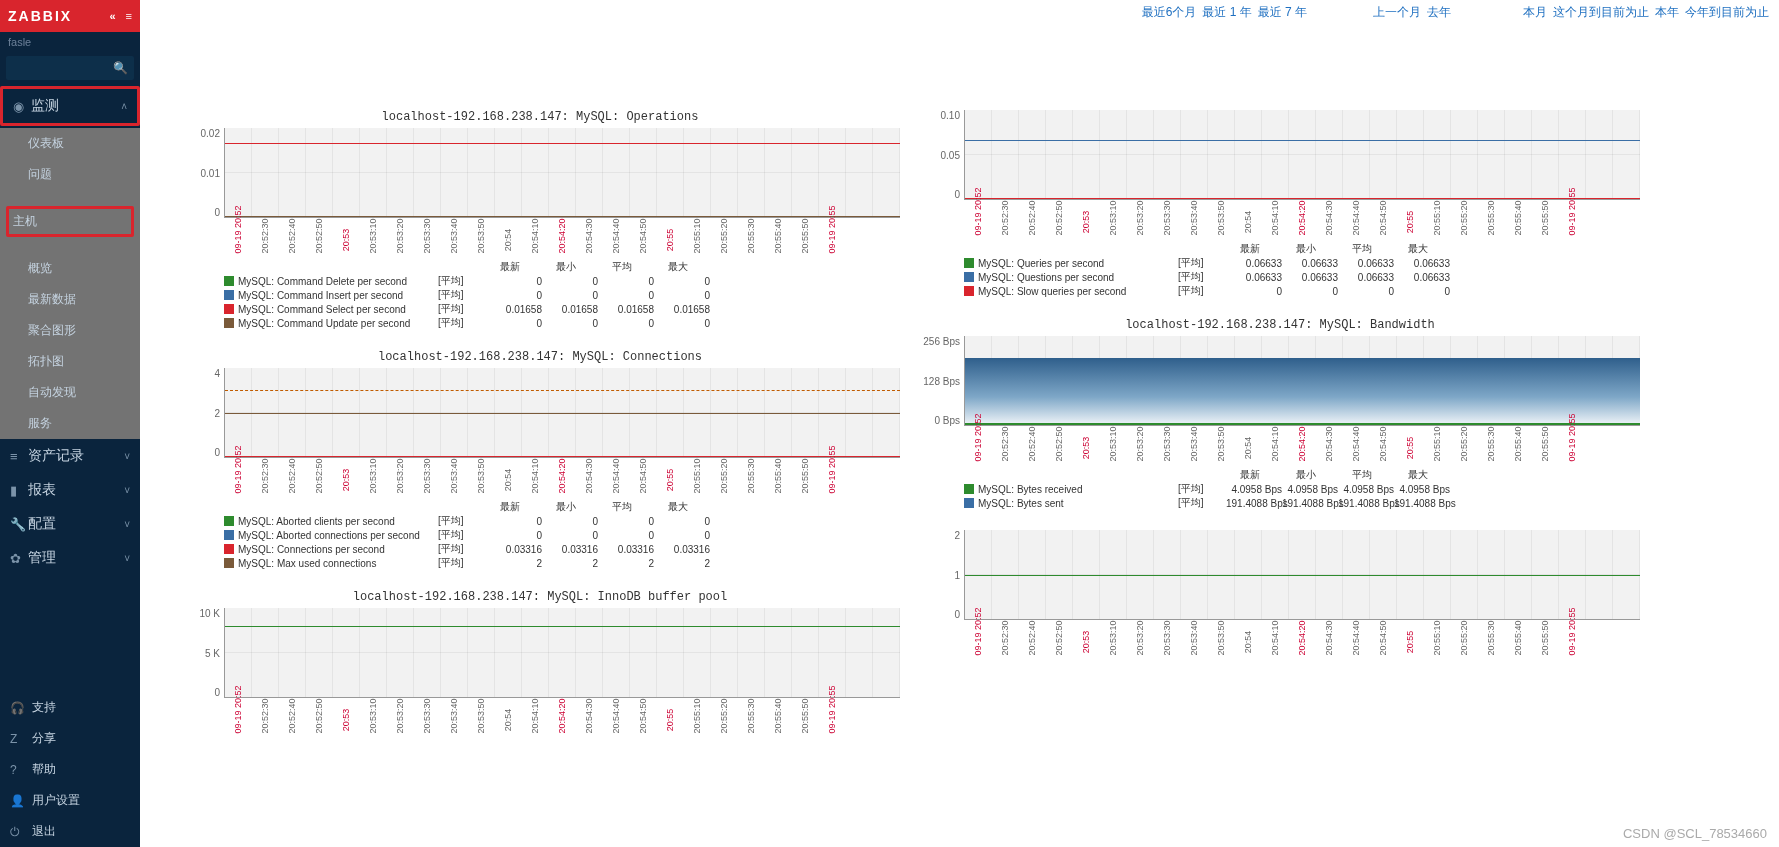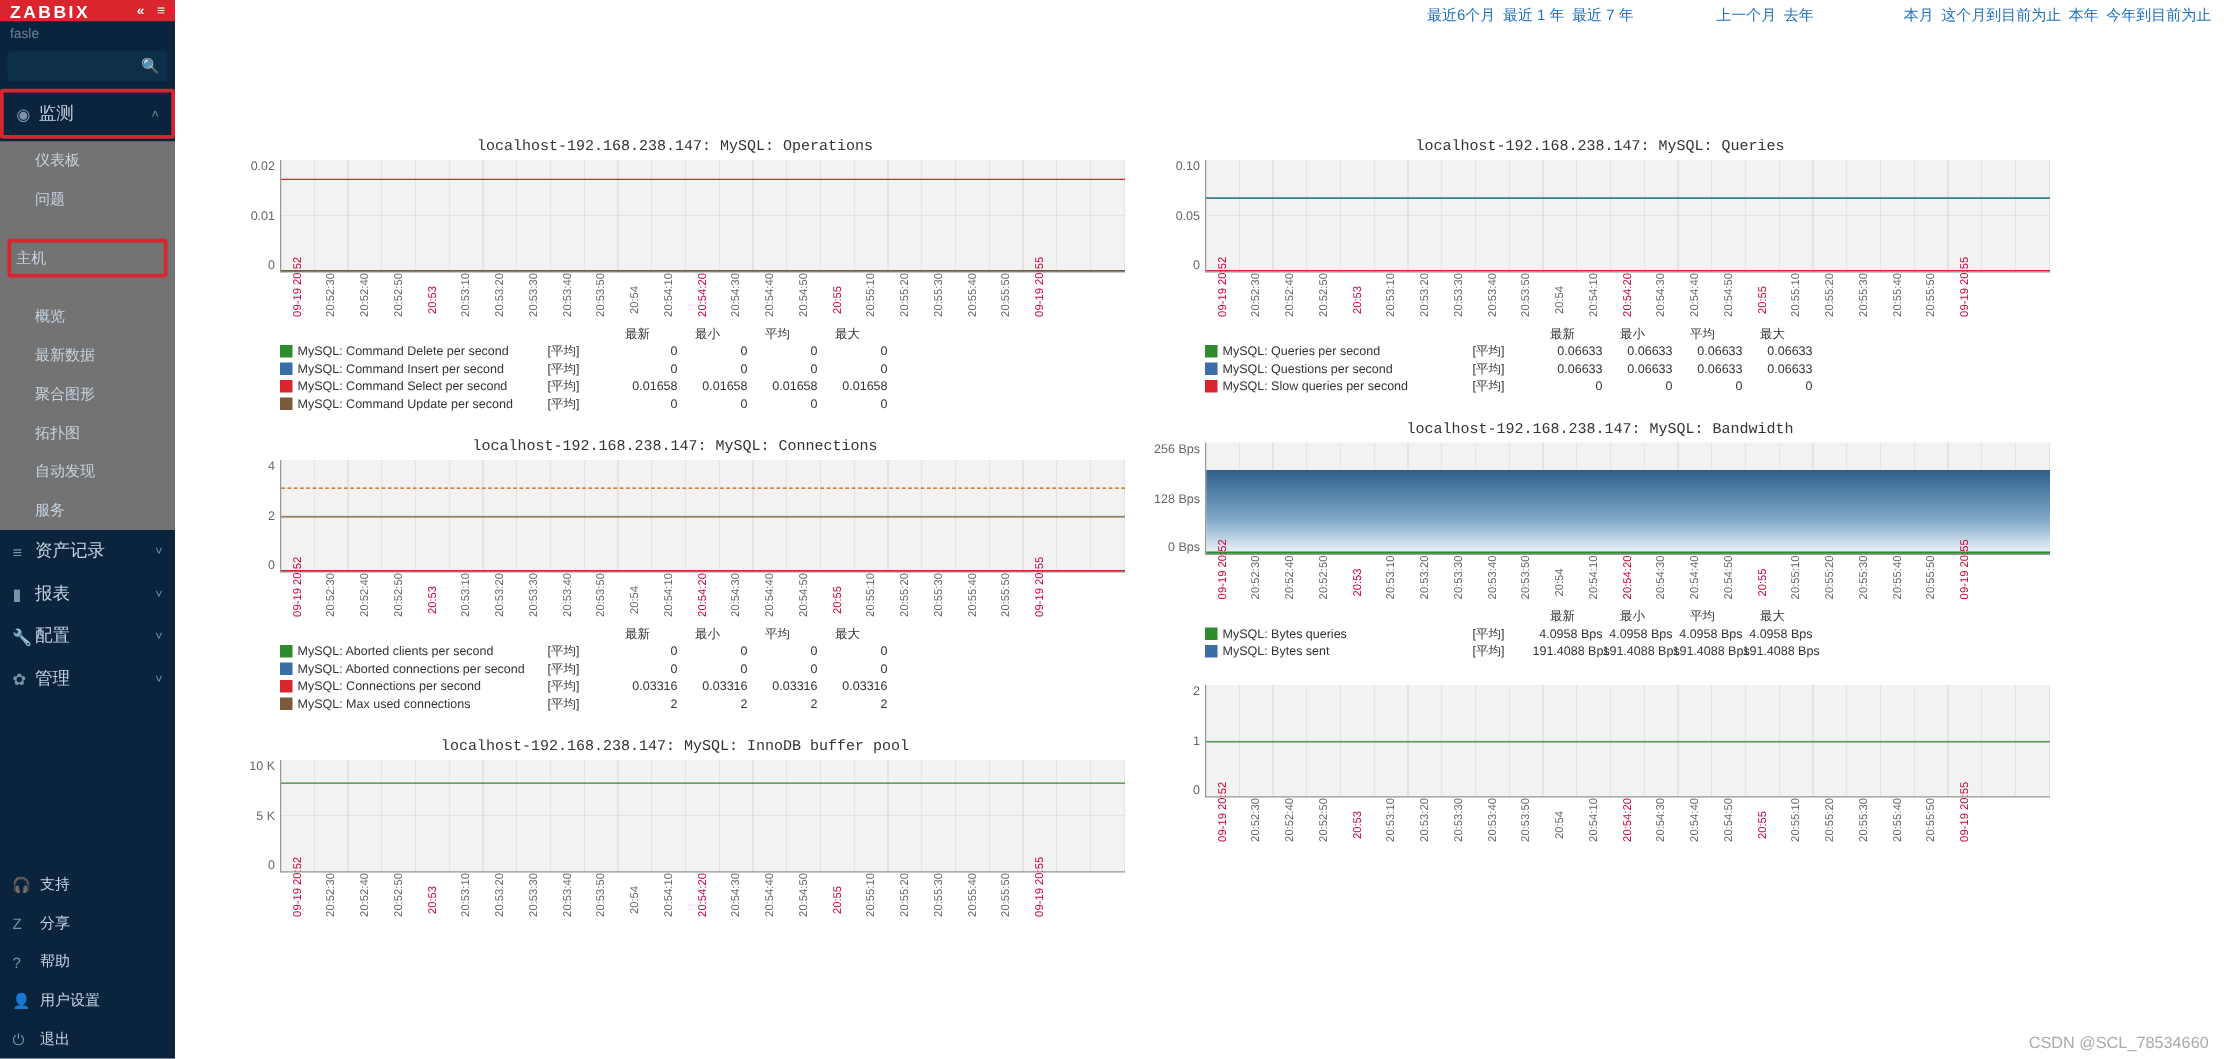--- a/index.html
+++ b/index.html
@@ -1,19 +1,19 @@
 <!DOCTYPE html>
 <html><head>
 <meta charset="utf-8">
 <style>
 *{box-sizing:border-box;margin:0;padding:0;font-family:Arial,"Microsoft YaHei",sans-serif}
 body{display:flex;background:#fff;width:1779px;height:847px;overflow:hidden;font-size:12px}
 
 .sidebar{width:140px;background:#0a243d;color:#c5d3e0;display:flex;flex-direction:column;height:100%}
-.logo{background:#d9252d;color:#fff;font-weight:bold;height:17px;line-height:24px;padding-left:8px;font-size:14px;letter-spacing:2px;display:flex;align-items:center;justify-content:space-between;padding-right:6px}
+.logo{background:#d9252d;color:#fff;font-weight:bold;height:32px;line-height:24px;padding-left:8px;font-size:14px;letter-spacing:2px;display:flex;align-items:center;justify-content:space-between;padding-right:6px}
 .logo-icons{display:flex;gap:8px}
 .logo-icons span{font-size:11px}
 .user-line{padding:4px 8px;font-size:11px;color:#6c8099}
 .search{padding:4px 6px}
 .search-wrap{background:#0d2f4a;border-radius:2px;height:24px;display:flex;align-items:center;padding:0 6px}
 .search-wrap .mag{margin-left:auto;color:#7b93a9;font-size:12px}
 .nav-group{border:3px solid transparent;margin:2px 0}
 .nav-group.hl{border:3px solid #d9252d;border-radius:2px}
 .nav-head{display:flex;align-items:center;padding:8px 10px;font-size:14px;cursor:pointer}
 .nav-head .ico{width:18px;color:#7b93a9;font-size:13px}
@@ -375,21 +375,20 @@
             <span>20:55:20</span>
             <span>20:55:30</span>
             <span>20:55:40</span>
             <span>20:55:50</span>
             <span class="red">09-19 20:55</span>
           </div>
         </div>
       </div>
     <div class="chart-col right" id="col-right">
         <div class="chart">
-          <div class="chart-title">localhost-192.168.238.147: MySQL: Queries</div>
           <div class="chart-body">
             <div class="yaxis">
               <span>0.10</span>
               <span>0.05</span>
               <span>0</span>
             </div>
             <div class="plot">
               <div class="grid"></div>
               <div class="line" style="top: 33.7%; border-color: rgb(46, 139, 46);"></div>
               <div class="line" style="top: 33.4%; border-color: rgb(58, 110, 165);"></div>
@@ -500,21 +499,21 @@
           <div class="legend">
             <div class="legend-head">
               <span class="spacer"></span>
               <span class="col">最新</span>
               <span class="col">最小</span>
               <span class="col">平均</span>
               <span class="col">最大</span>
             </div>
             <div class="legend-row">
               <span class="sw" style="background:#2e8b2e"></span>
-              <span class="name">MySQL: Bytes queries</span>
+              <span class="name">MySQL: Bytes received</span>
               <span class="agg">[平均]</span>
               <span class="v">4.0958 Bps</span>
               <span class="v">4.0958 Bps</span>
               <span class="v">4.0958 Bps</span>
               <span class="v">4.0958 Bps</span>
             </div>
             <div class="legend-row">
               <span class="sw" style="background:#3a6ea5"></span>
               <span class="name">MySQL: Bytes sent</span>
               <span class="agg">[平均]</span>

